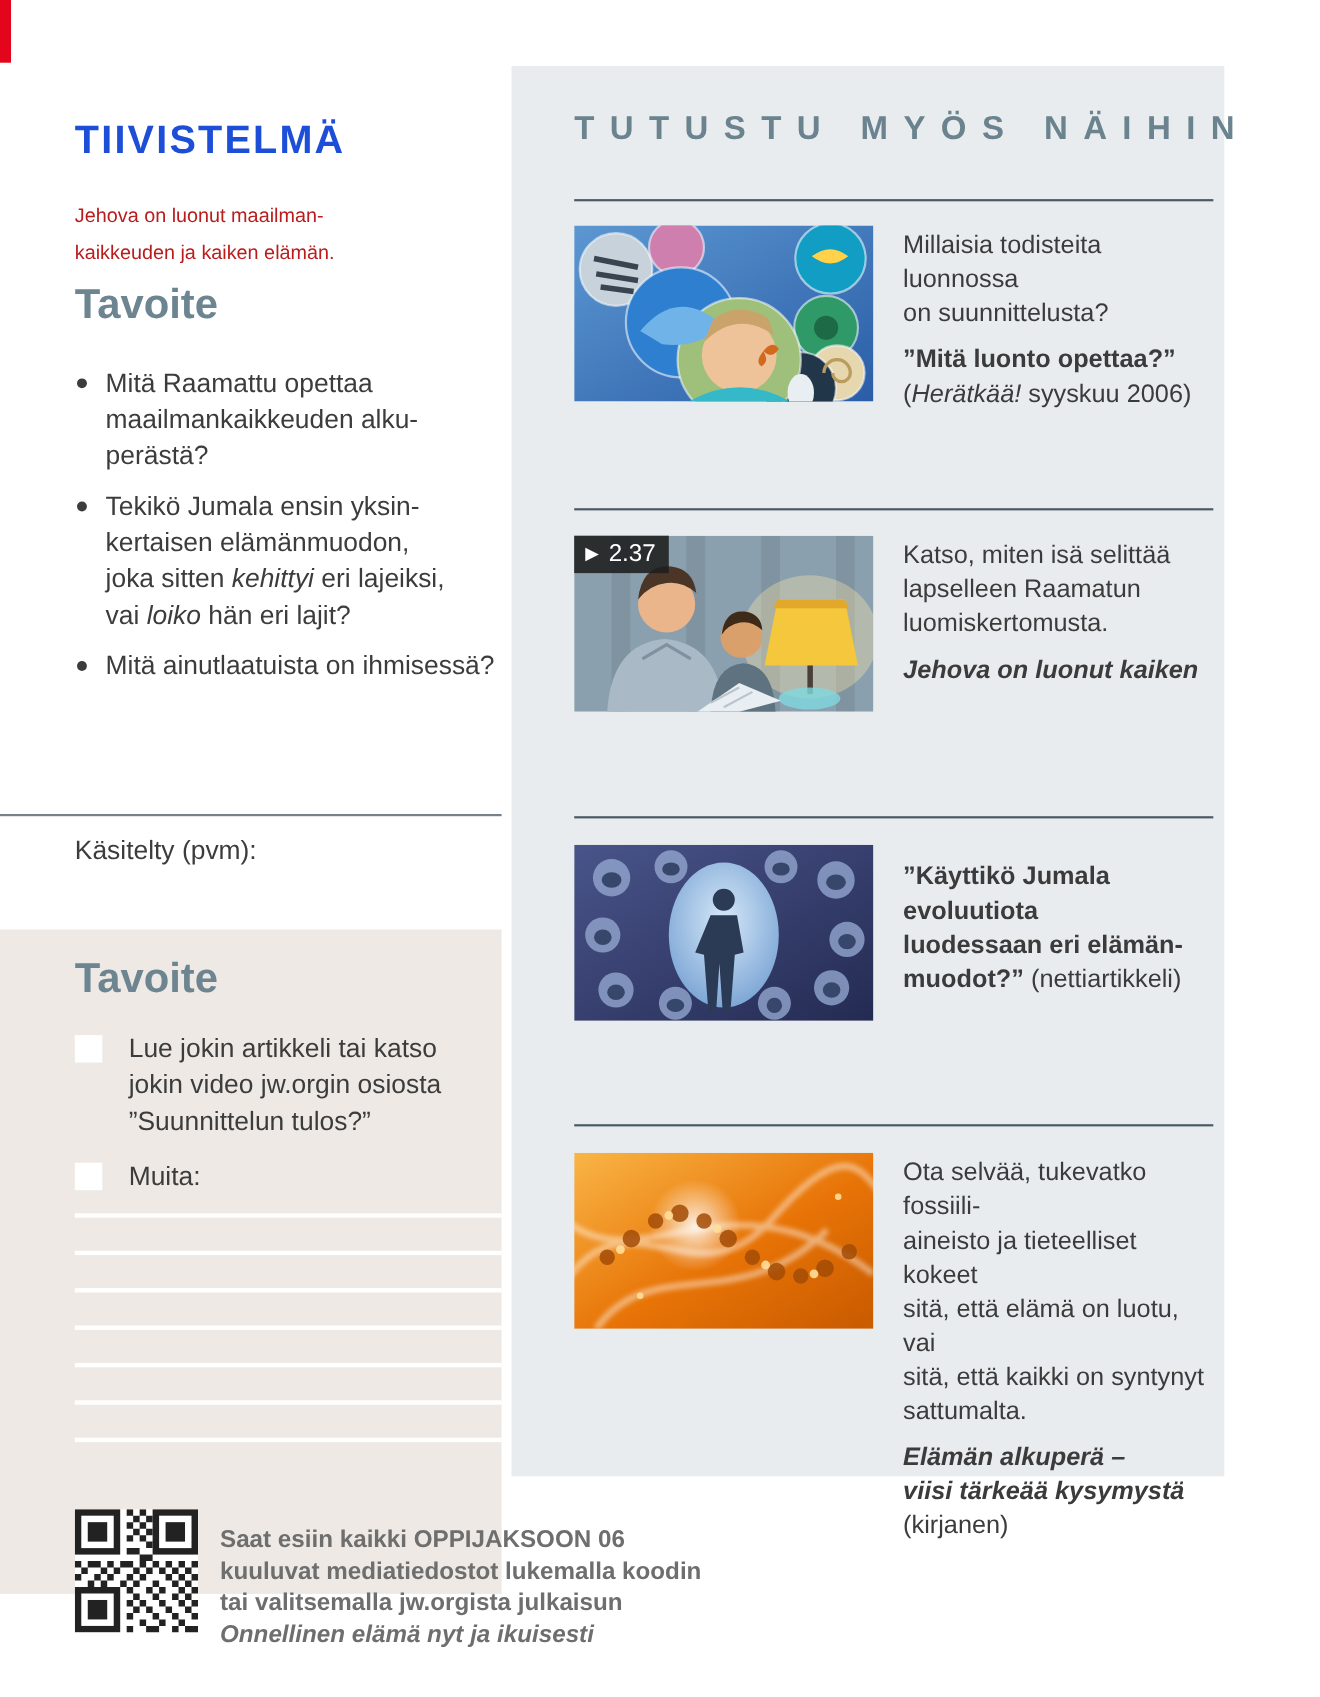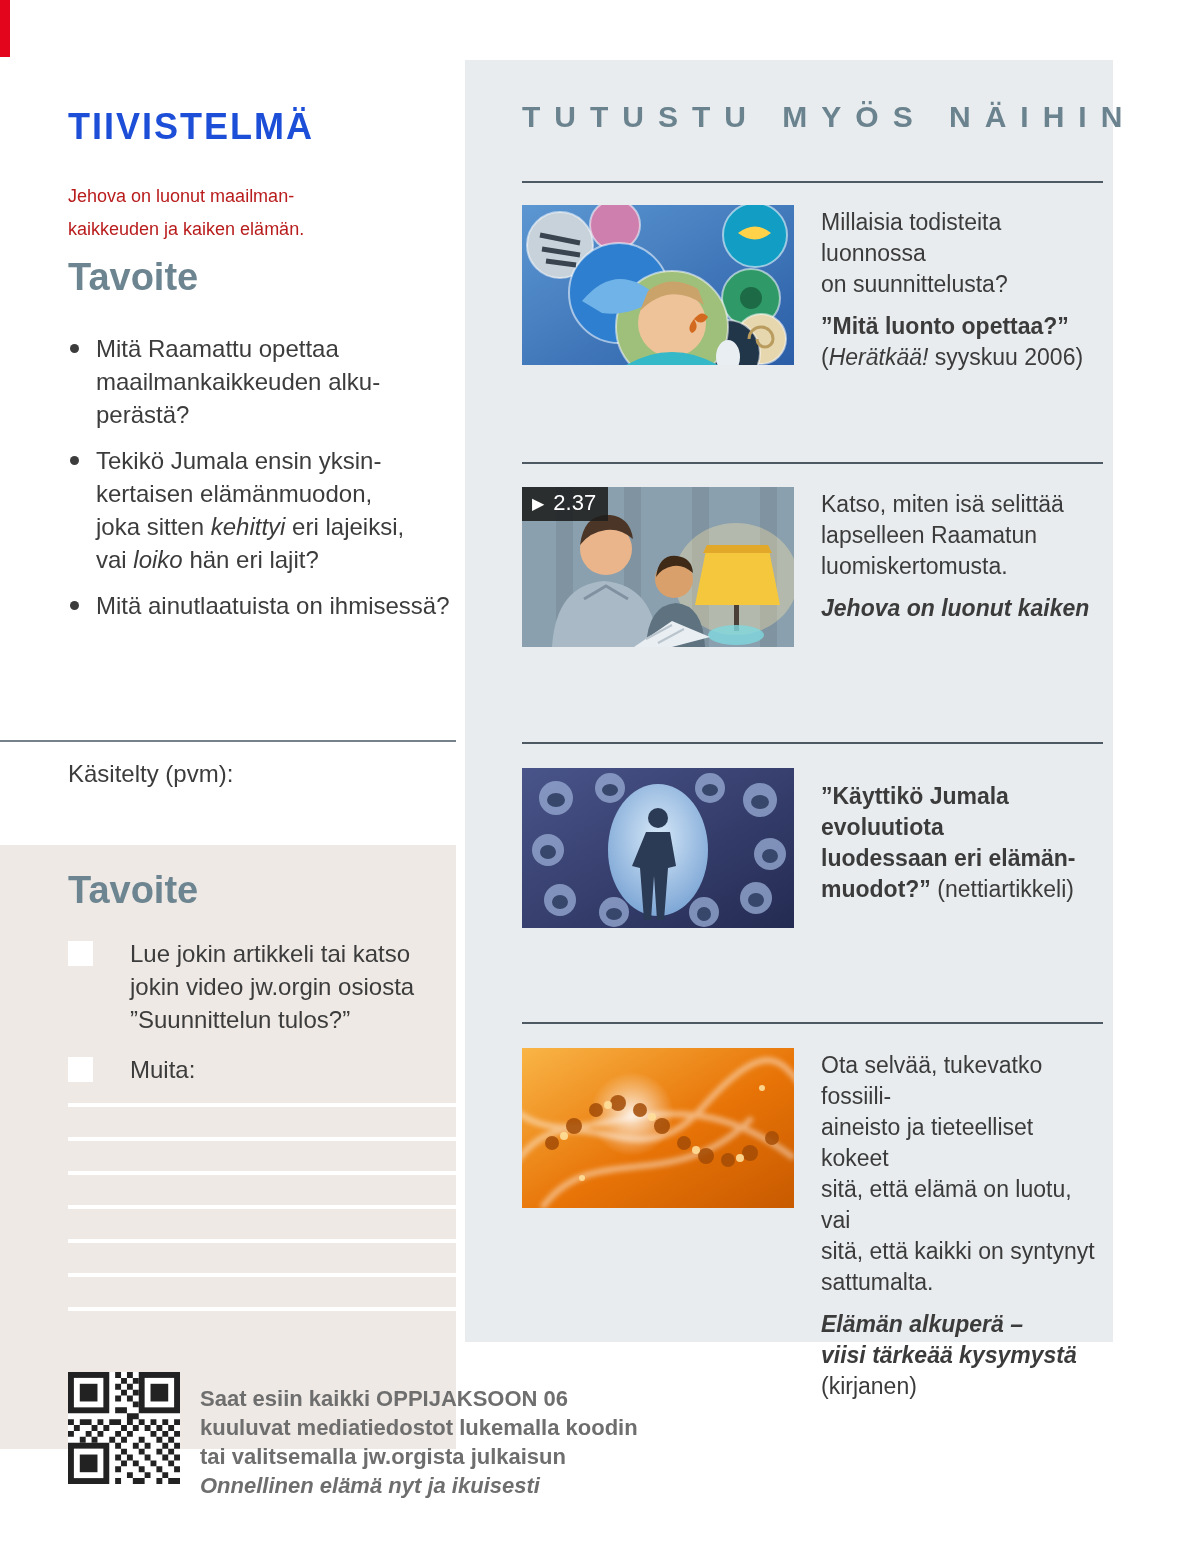--- a/index.html
+++ b/index.html
@@ -17,21 +17,21 @@
   .k-title{position:absolute;left:68px;top:256px;font-size:38px;font-weight:bold;color:#6d8591;}
   .bullets{position:absolute;left:68px;top:332px;width:410px;margin:0;padding:0;list-style:none;}
   .bullets li{position:relative;padding-left:28px;font-size:24px;line-height:33px;margin-bottom:13px;}
   .bullets li::before{content:"";position:absolute;left:2px;top:12px;width:9px;height:9px;
            border-radius:50%;background:#3c3c3c;}
   .left-hr{position:absolute;left:0;top:740px;width:456px;height:2px;background:#75828c;}
   .covered{position:absolute;left:68px;top:760px;font-size:24px;}
 
   .goal-box{position:absolute;left:0;top:845px;width:456px;height:604px;background:#eee9e4;}
   .g-title{position:absolute;left:68px;top:24px;font-size:38px;font-weight:bold;color:#6d8591;}
-  .g-row{position:absolute;left:68px;display:flex;gap:37px;width:370px;}
+  .g-row{position:absolute;left:68px;display:flex;gap:24px;width:370px;}
   .g-row-1{top:92px;}
   .g-row-2{top:208px;}
   .checkbox{width:25px;height:25px;background:#ffffff;flex:none;margin-top:4px;}
   .g-text{font-size:24px;line-height:33px;}
   .write-line{position:absolute;left:68px;right:0;height:4px;background:#ffffff;}
 
   
   .panel{position:absolute;left:465px;top:60px;width:648px;height:1282px;background:#e8ecee;}
   .p-title{position:absolute;left:57px;top:40px;font-size:30px;font-weight:bold;
            letter-spacing:14px;color:#6b838e;white-space:nowrap;}

